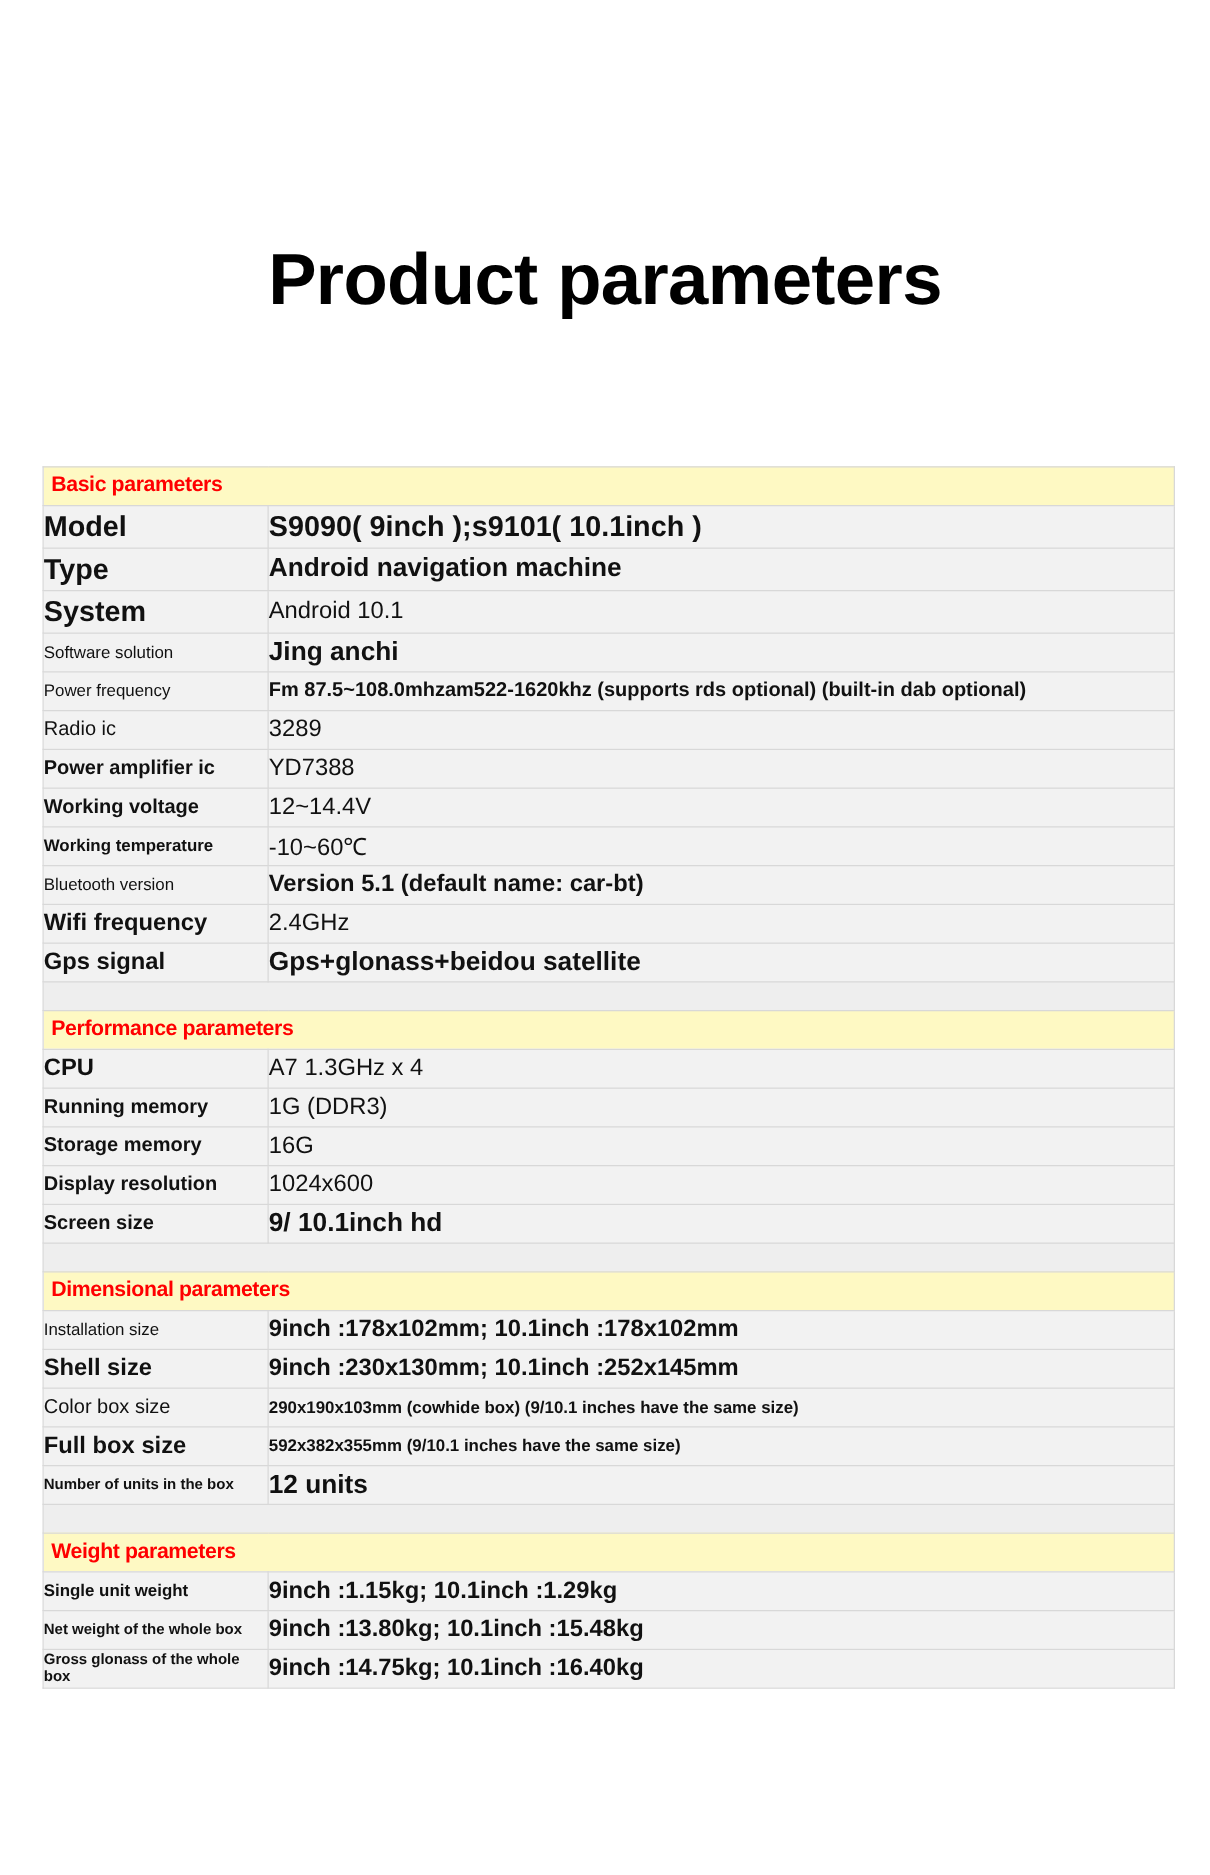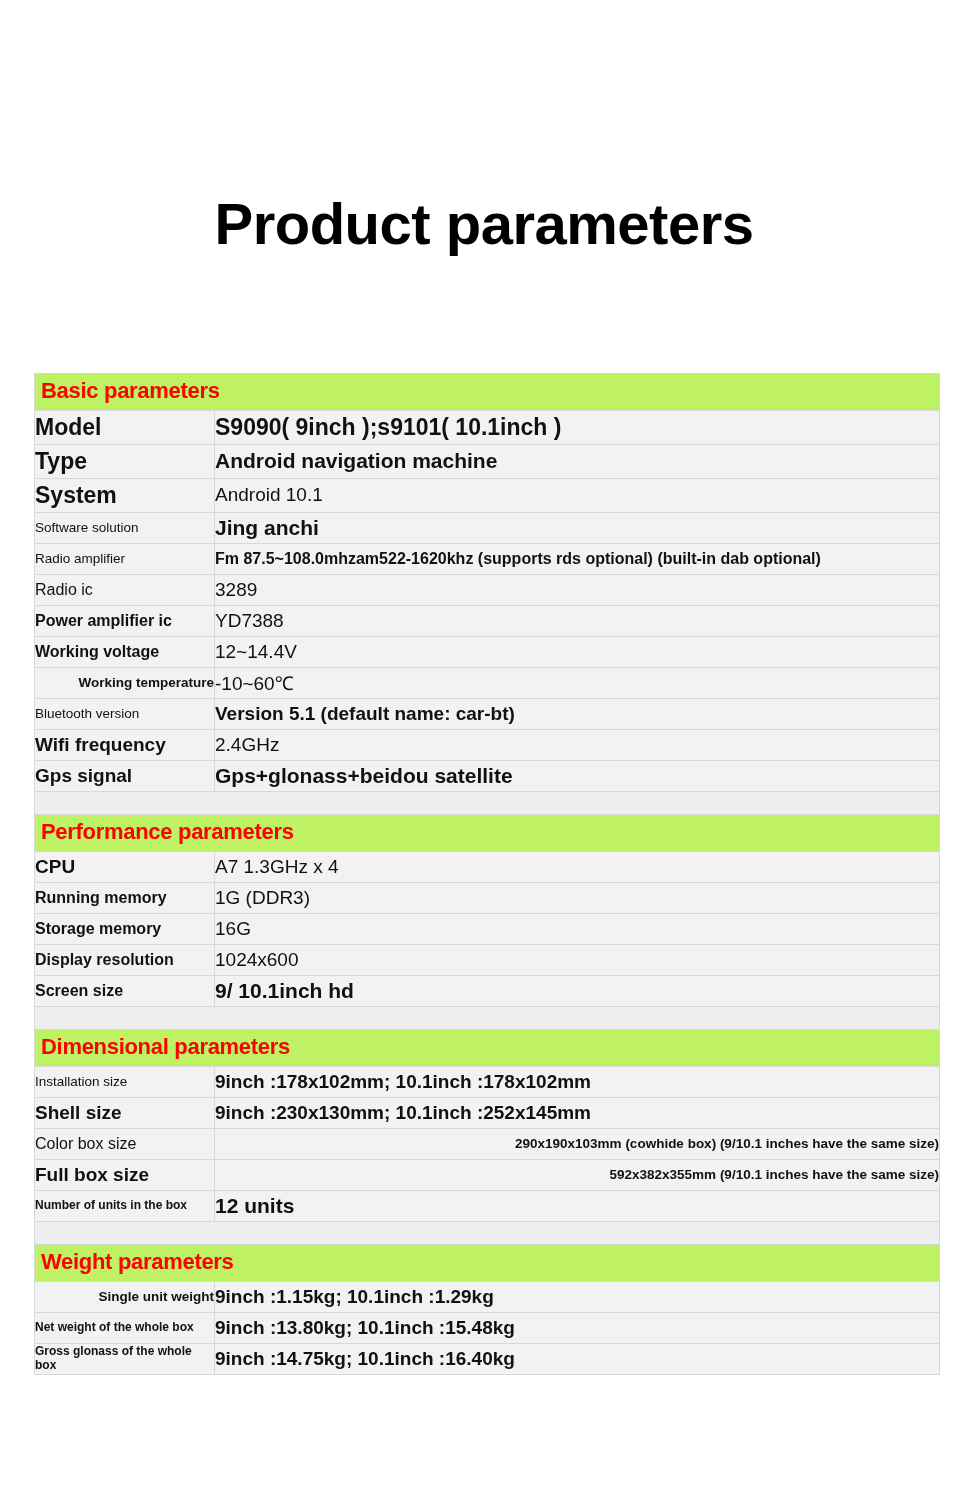--- a/index.html
+++ b/index.html
@@ -37,24 +37,24 @@
     border-collapse: collapse;
     width: 906px;
     table-layout: fixed;
   }
   table.spec td {
     border: 1px solid #d8d8d8;
     vertical-align: middle;
     padding: 0;
   }
   tr.section-row td {
-    background: #bef264;
+    background: #fef9c3;
     color: #ff0000;
     font-weight: bold;
-    font-size: 22px;
+    font-size: 17px;
     padding: 4px 6px 6px 6px;
     border-left: 1px solid #d8d8d8;
     border-right: 1px solid #d8d8d8;
     letter-spacing: -0.3px;
   }
   tr.spacer-row td {
     height: 22px;
     background: #eeeeee;
     border-left: 1px solid #d8d8d8;
     border-right: 1px solid #d8d8d8;
@@ -70,21 +70,21 @@
     padding: 2px 6px 2px 8px;
     color: #111;
   }
   
   .s-xl { font-size: 23px; font-weight: bold; margin-left: 28px; }
   .s-lg { font-size: 21px; font-weight: bold; }
   .s-md { font-size: 19px; font-weight: bold; }
   .s-mdn { font-size: 19px; font-weight: normal; }
   .s-sm { font-size: 16px; font-weight: bold; }
   .s-smn { font-size: 16px; font-weight: normal; }
-  .s-xs { font-size: 13.5px; font-weight: bold; text-align: right; }
+  .s-xs { font-size: 13.5px; font-weight: bold; }
   .s-xsn { font-size: 13.5px; font-weight: normal; }
   .s-xxs { font-size: 12px; font-weight: bold; line-height: 1.12; }
   .indent-1 { padding-left: 18px; }
   .indent-2 { padding-left: 26px; }
   .two-line { line-height: 1.12; }
   .row-h-md td { height: 30px; }
   .row-h-lg td { height: 33px; }
 </style>
 </head>
 <body>
@@ -113,21 +113,21 @@
           </tr>
           <tr class="spec-row row-h-lg">
             <td class="label s-xl">System</td>
             <td class="value s-mdn ">Android 10.1</td>
           </tr>
           <tr class="spec-row row-h-md">
             <td class="label s-xsn">Software solution</td>
             <td class="value s-lg indent-1">Jing anchi</td>
           </tr>
           <tr class="spec-row row-h-md">
-            <td class="label s-xsn">Radio amplifier</td>
+            <td class="label s-xsn">Power frequency</td>
             <td class="value s-sm indent-1">Fm 87.5~108.0mhzam522-1620khz (supports rds optional) (built-in dab optional)</td>
           </tr>
           <tr class="spec-row row-h-md">
             <td class="label s-smn">Radio ic</td>
             <td class="value s-mdn ">3289</td>
           </tr>
           <tr class="spec-row row-h-md">
             <td class="label s-sm">Power amplifier ic</td>
             <td class="value s-mdn ">YD7388</td>
           </tr>

